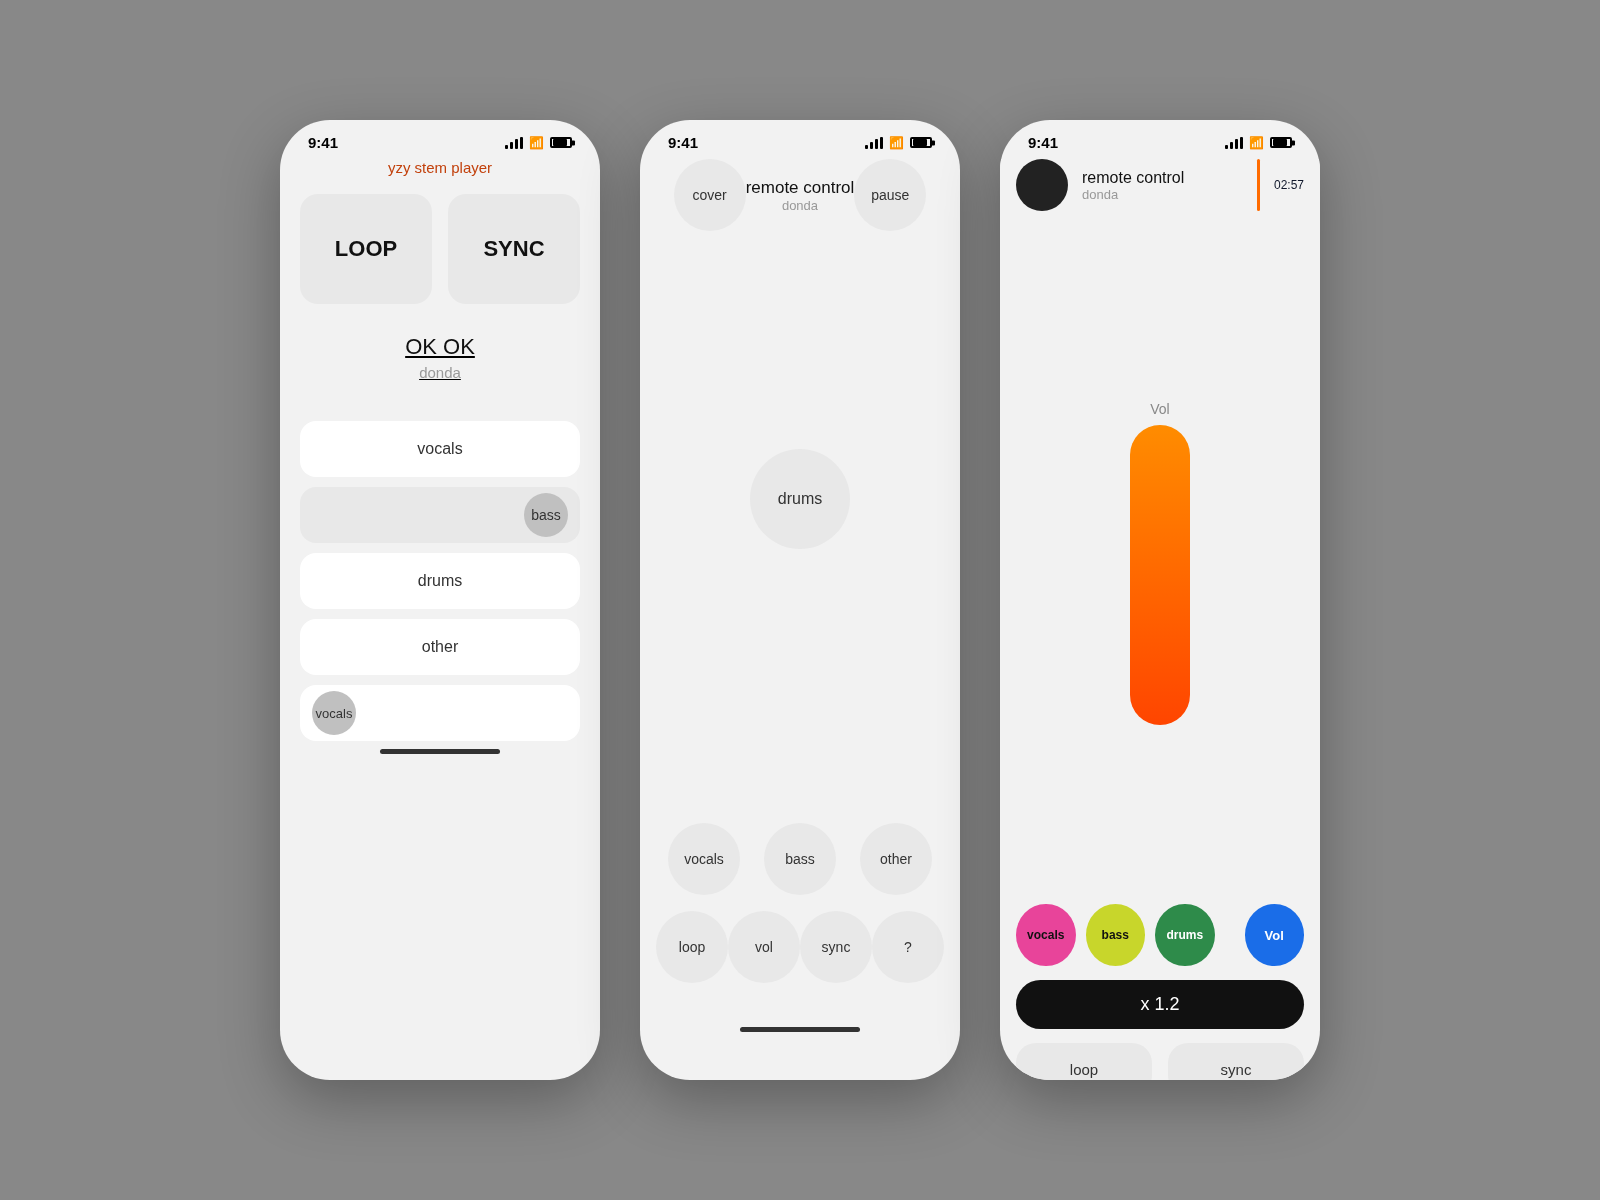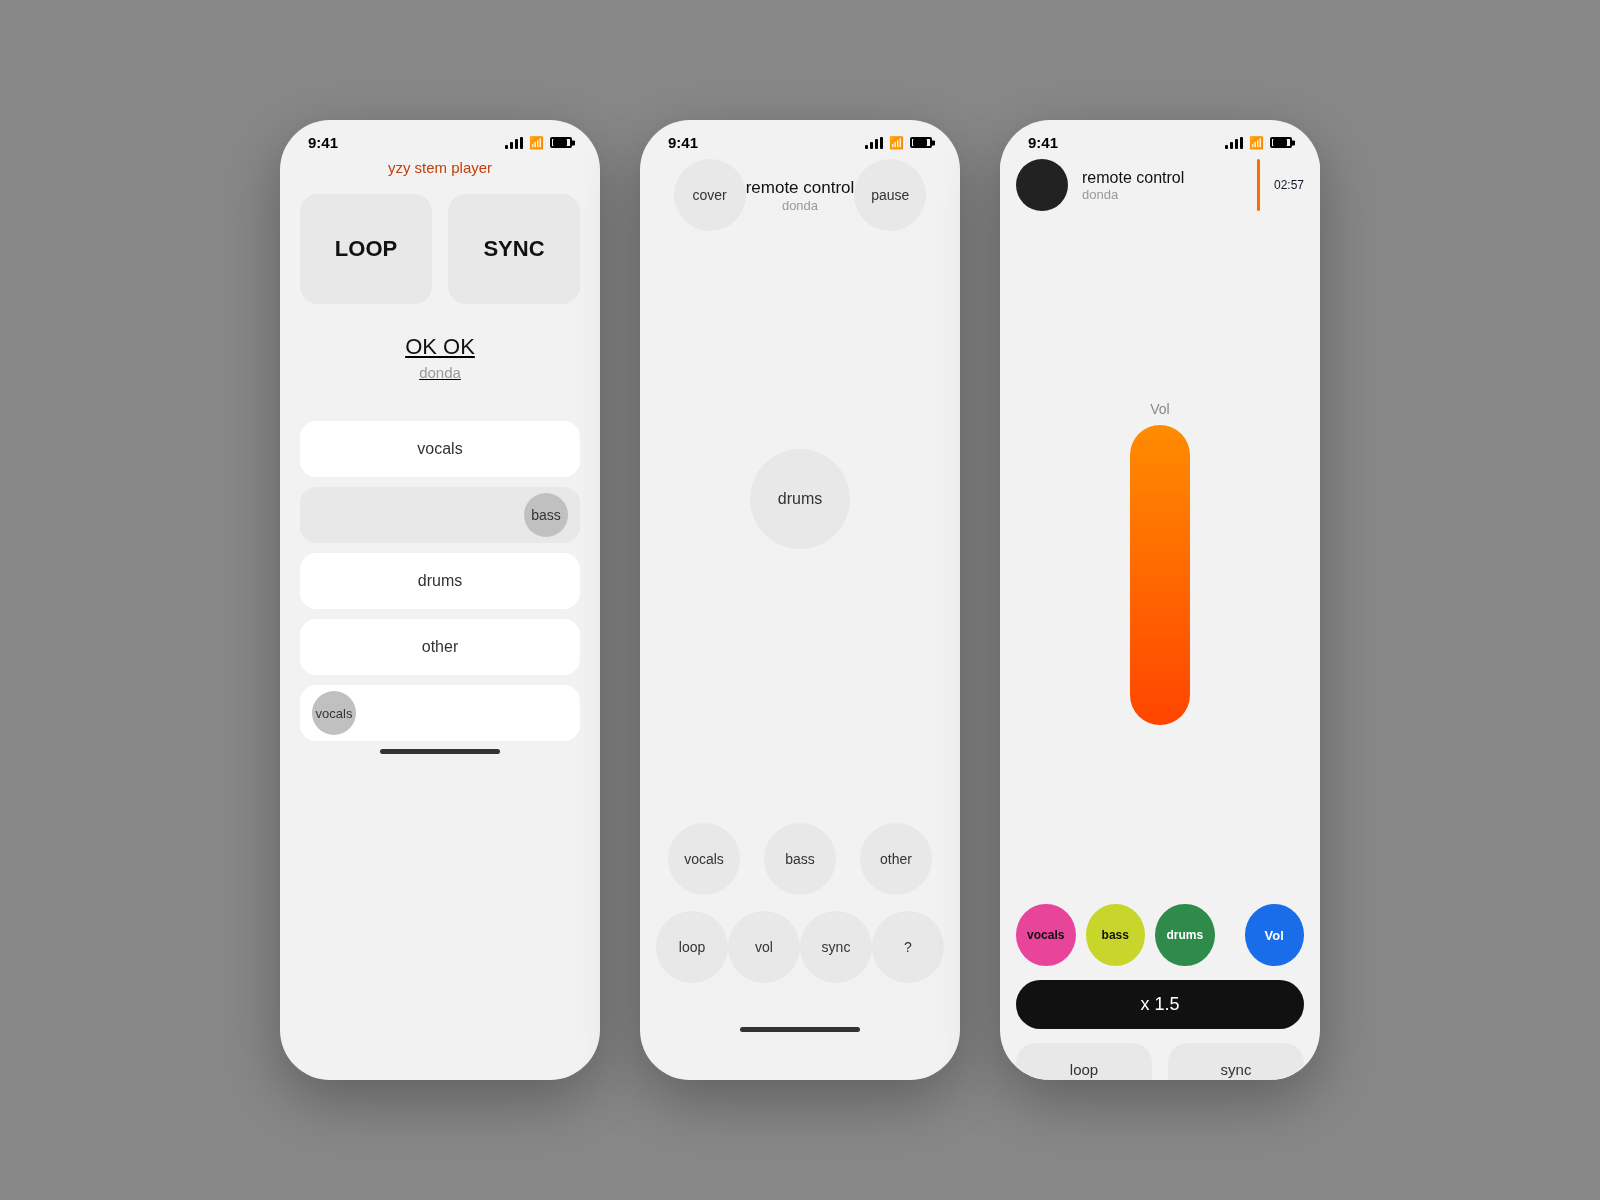--- a/index.html
+++ b/index.html
@@ -609,21 +609,21 @@
       </div>
       <div class="p3-stem-btn" style="background:#C8D62B;">
         <span>bass</span>
       </div>
       <div class="p3-stem-btn" style="background:#2E8B4A;">
         <span style="color:white;">drums</span>
       </div>
       <div class="p3-vol-btn" style="margin-left:20px;">Vol</div>
     </div>
 
-    <div class="p3-speed-btn">x 1.5</div>
+    <div class="p3-speed-btn">x 1.2</div>
 
     <div class="p3-bottom-row">
       <div class="p3-bottom-btn">loop</div>
       <div class="p3-bottom-btn">sync</div>
     </div>
   </div>
 
 </div>
 
 </body></html>

